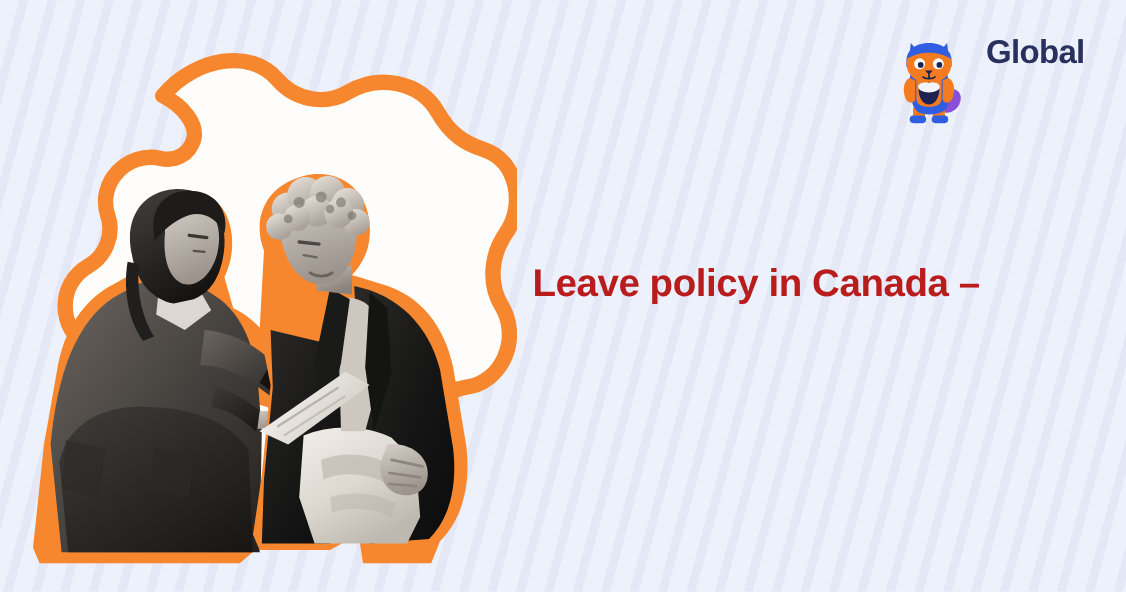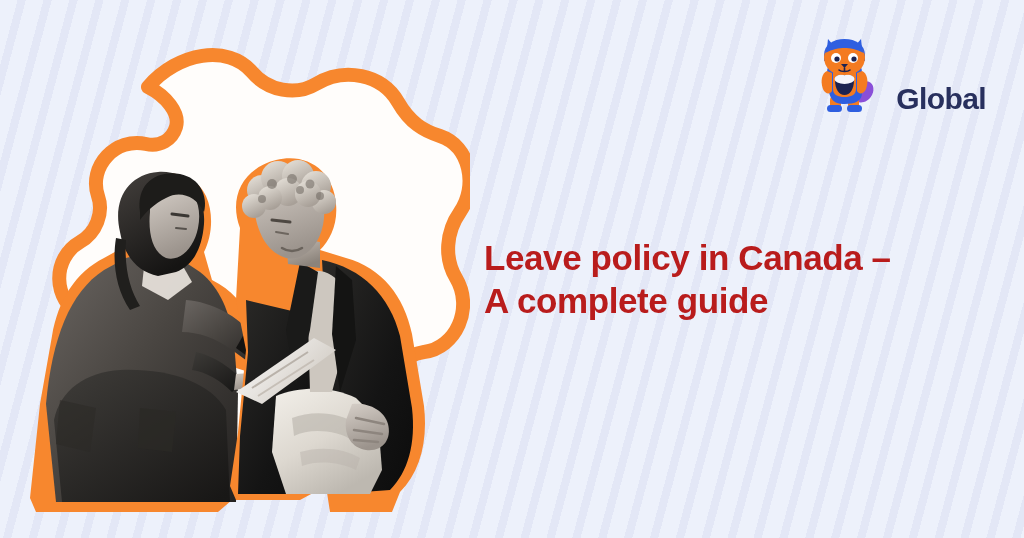--- a/index.html
+++ b/index.html
@@ -66,21 +66,21 @@
     letter-spacing: -0.4px;
     white-space: nowrap;
   }
 
   
   .logo {
     position: absolute;
     right: 38px;
     top: 33px;
     display: flex;
-    align-items: flex-end;
+    align-items: flex-start;
     gap: 20px;
   }
   .logo-mark {
     width: 62px;
     height: 82px;
     flex: 0 0 auto;
   }
   .logo-mark svg { display: block; width: 62px; height: 82px; }
   .logo-wordmark {
     display: flex;
@@ -321,21 +321,20 @@
           <path d="M252 388 L308 352" stroke="#b9b2aa" stroke-width="2" fill="none"></path>
           <path d="M258 396 L314 360" stroke="#c6bfb7" stroke-width="2" fill="none"></path>
         </g>
 
       </g>
     </svg>
   </div>
 
   <div class="headline">
     <span class="headline-line">Leave policy in Canada –</span>
-    <span class="headline-line">A complete guide</span>
   </div>
 
   <div class="logo">
     <div class="logo-mark">
       <svg viewBox="0 0 62 82" xmlns="http://www.w3.org/2000/svg">
 
         <path d="M44 50 C 58 44, 62 54, 58 62 C 54 70, 44 72, 40 66
                  C 44 64, 48 60, 48 56 C 48 52, 46 50, 44 50 Z" fill="#8a4fd8"></path>
 
         <rect x="16" y="62" width="11" height="15" rx="5" fill="#f47b20"></rect>

